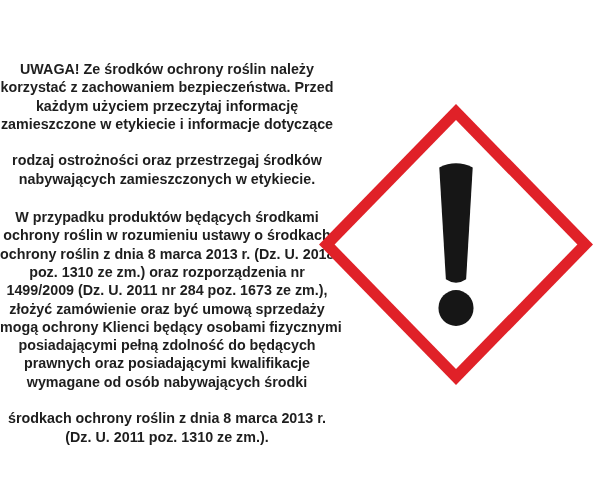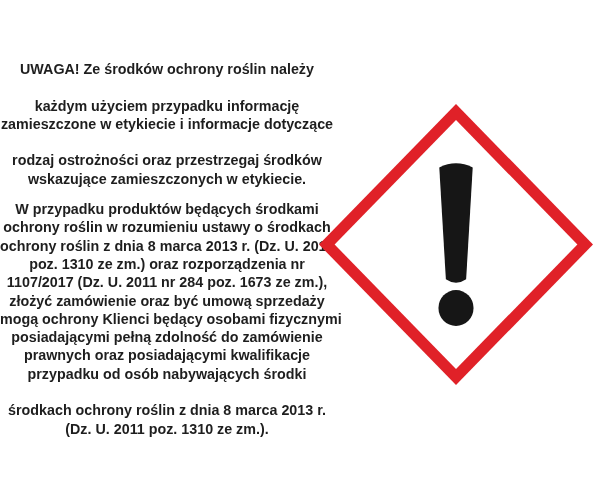--- a/index.html
+++ b/index.html
@@ -18,54 +18,54 @@
     width: 334px;
     text-align: center;
     font-family: "Liberation Sans", sans-serif;
     font-weight: 700;
     font-size: 14.3px;
     line-height: 18.3px;
     color: #1e1e1e;
     letter-spacing: 0;
   }
   .text-col p { margin: 0; }
-  .text-col p + p { margin-top: 12px; }
+  .text-col p + p { margin-top: 20px; }
   .line { white-space: nowrap; }
   .pictogram {
     position: absolute;
     left: 319px;
     top: 104px;
     width: 274px;
     height: 281px;
   }
 </style>
 </head>
 <body>
 
 <div class="text-col">
   <p>
     <span class="line">UWAGA! Ze środków ochrony roślin należy</span><br>
-    <br>
-    <span class="line">każdym użyciem przypadku informację</span><br>
+    <span class="line">korzystać z zachowaniem bezpieczeństwa. Przed</span><br>
+    <span class="line">każdym użyciem przeczytaj informację</span><br>
     <span class="line">zamieszczone w etykiecie i informacje dotyczące</span><br>
     <br>
     <span class="line">rodzaj ostrożności oraz przestrzegaj środków</span><br>
-    <span class="line">wskazujące zamieszczonych w etykiecie.</span>
+    <span class="line">nabywających zamieszczonych w etykiecie.</span>
   </p>
   <p>
     <span class="line">W przypadku produktów będących środkami</span><br>
     <span class="line">ochrony roślin w rozumieniu ustawy o środkach</span><br>
     <span class="line">ochrony roślin z dnia 8 marca 2013 r. (Dz. U. 2018</span><br>
     <span class="line">poz. 1310 ze zm.) oraz rozporządzenia nr</span><br>
-    <span class="line">1107/2017 (Dz. U. 2011 nr 284 poz. 1673 ze zm.),</span><br>
+    <span class="line">1499/2009 (Dz. U. 2011 nr 284 poz. 1673 ze zm.),</span><br>
     <span class="line">złożyć zamówienie oraz być umową sprzedaży</span><br>
     <span class="line">mogą ochrony Klienci będący osobami fizycznymi</span><br>
-    <span class="line">posiadającymi pełną zdolność do zamówienie</span><br>
+    <span class="line">posiadającymi pełną zdolność do będących</span><br>
     <span class="line">prawnych oraz posiadającymi kwalifikacje</span><br>
-    <span class="line">przypadku od osób nabywających środki</span><br>
+    <span class="line">wymagane od osób nabywających środki</span><br>
     <br>
     <span class="line">środkach ochrony roślin z dnia 8 marca 2013 r.</span><br>
     <span class="line">(Dz. U. 2011 poz. 1310 ze zm.).</span>
   </p>
 </div>
 
 <svg class="pictogram" viewBox="0 0 100 100" preserveAspectRatio="none" xmlns="http://www.w3.org/2000/svg">
   <polygon points="50,0 100,50 50,100 0,50" fill="#e02128"></polygon>
   <polygon points="50,5.7 94.3,50 50,94.3 5.7,50" fill="#ffffff"></polygon>
   <path d="M 43.9 22.6 Q 50 19.6 56.1 22.6 L 53.7 62.4 Q 50 64.9 46.3 62.4 Z" fill="#161616"></path>

